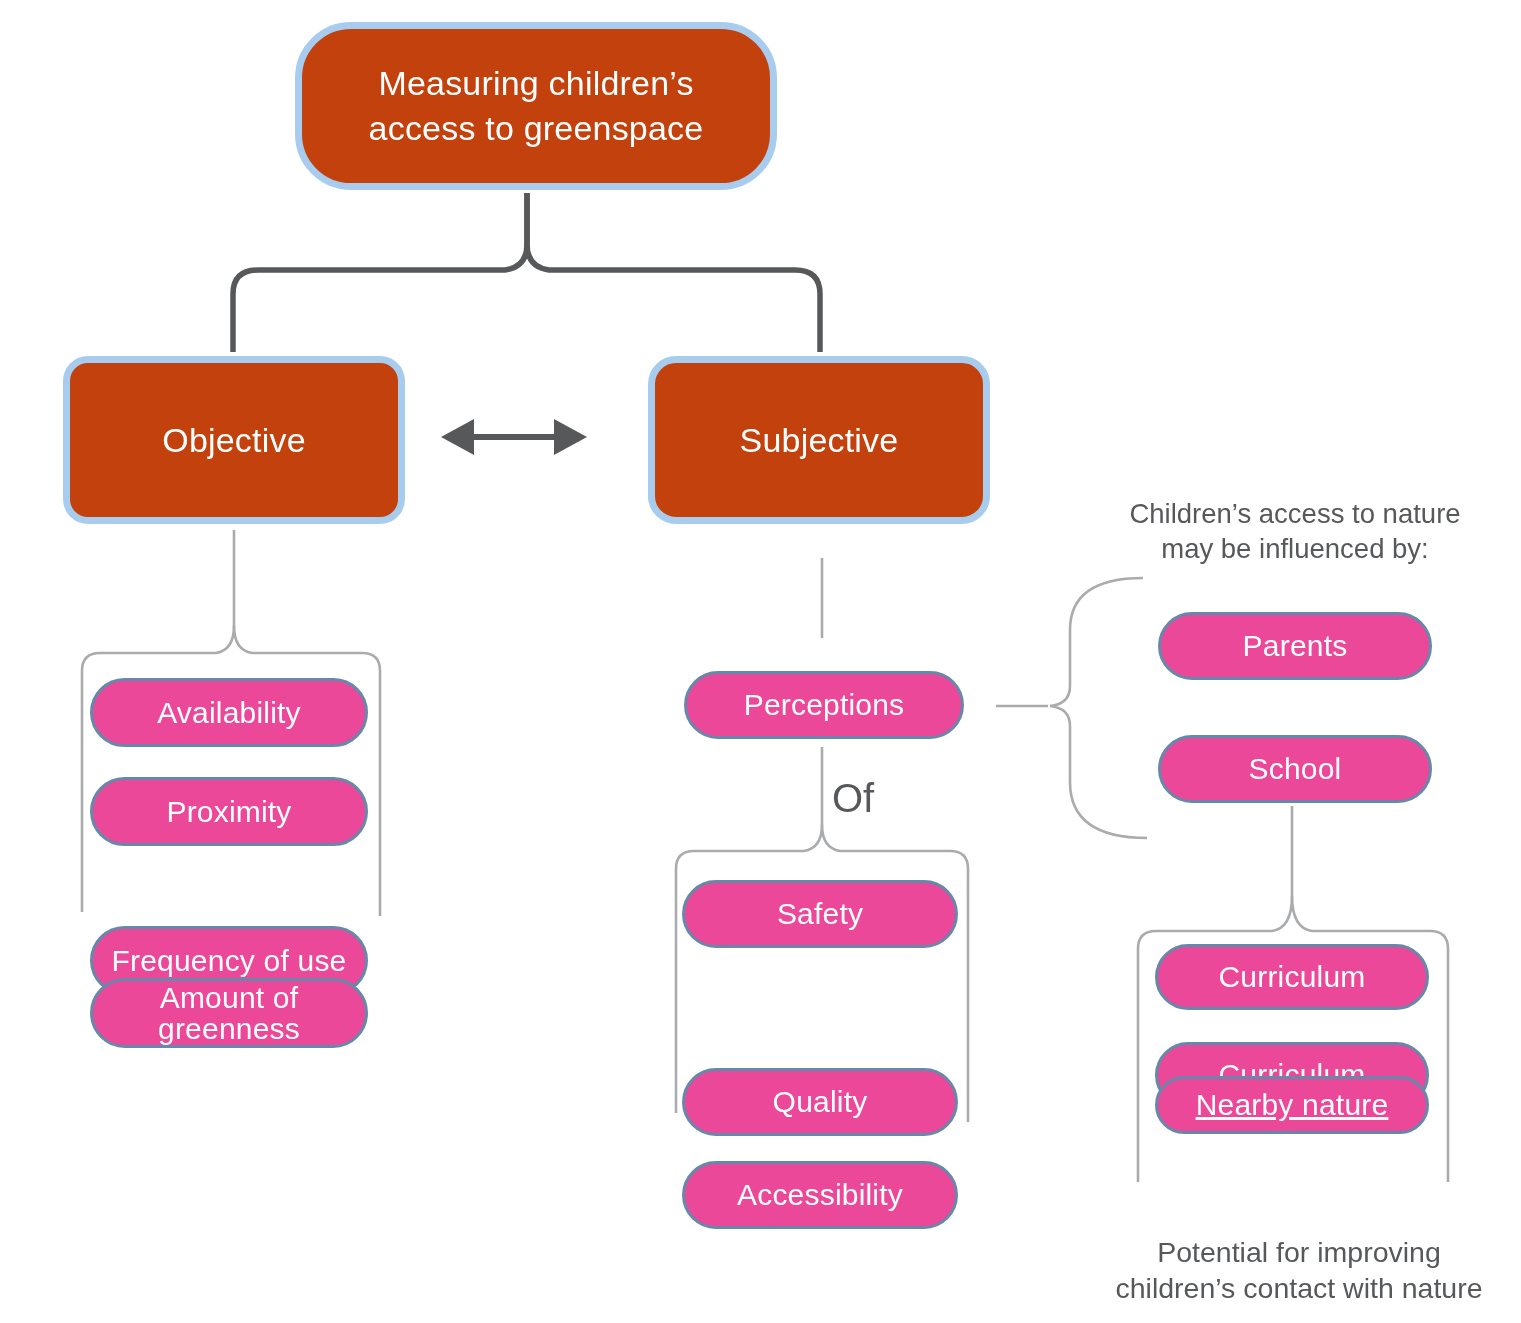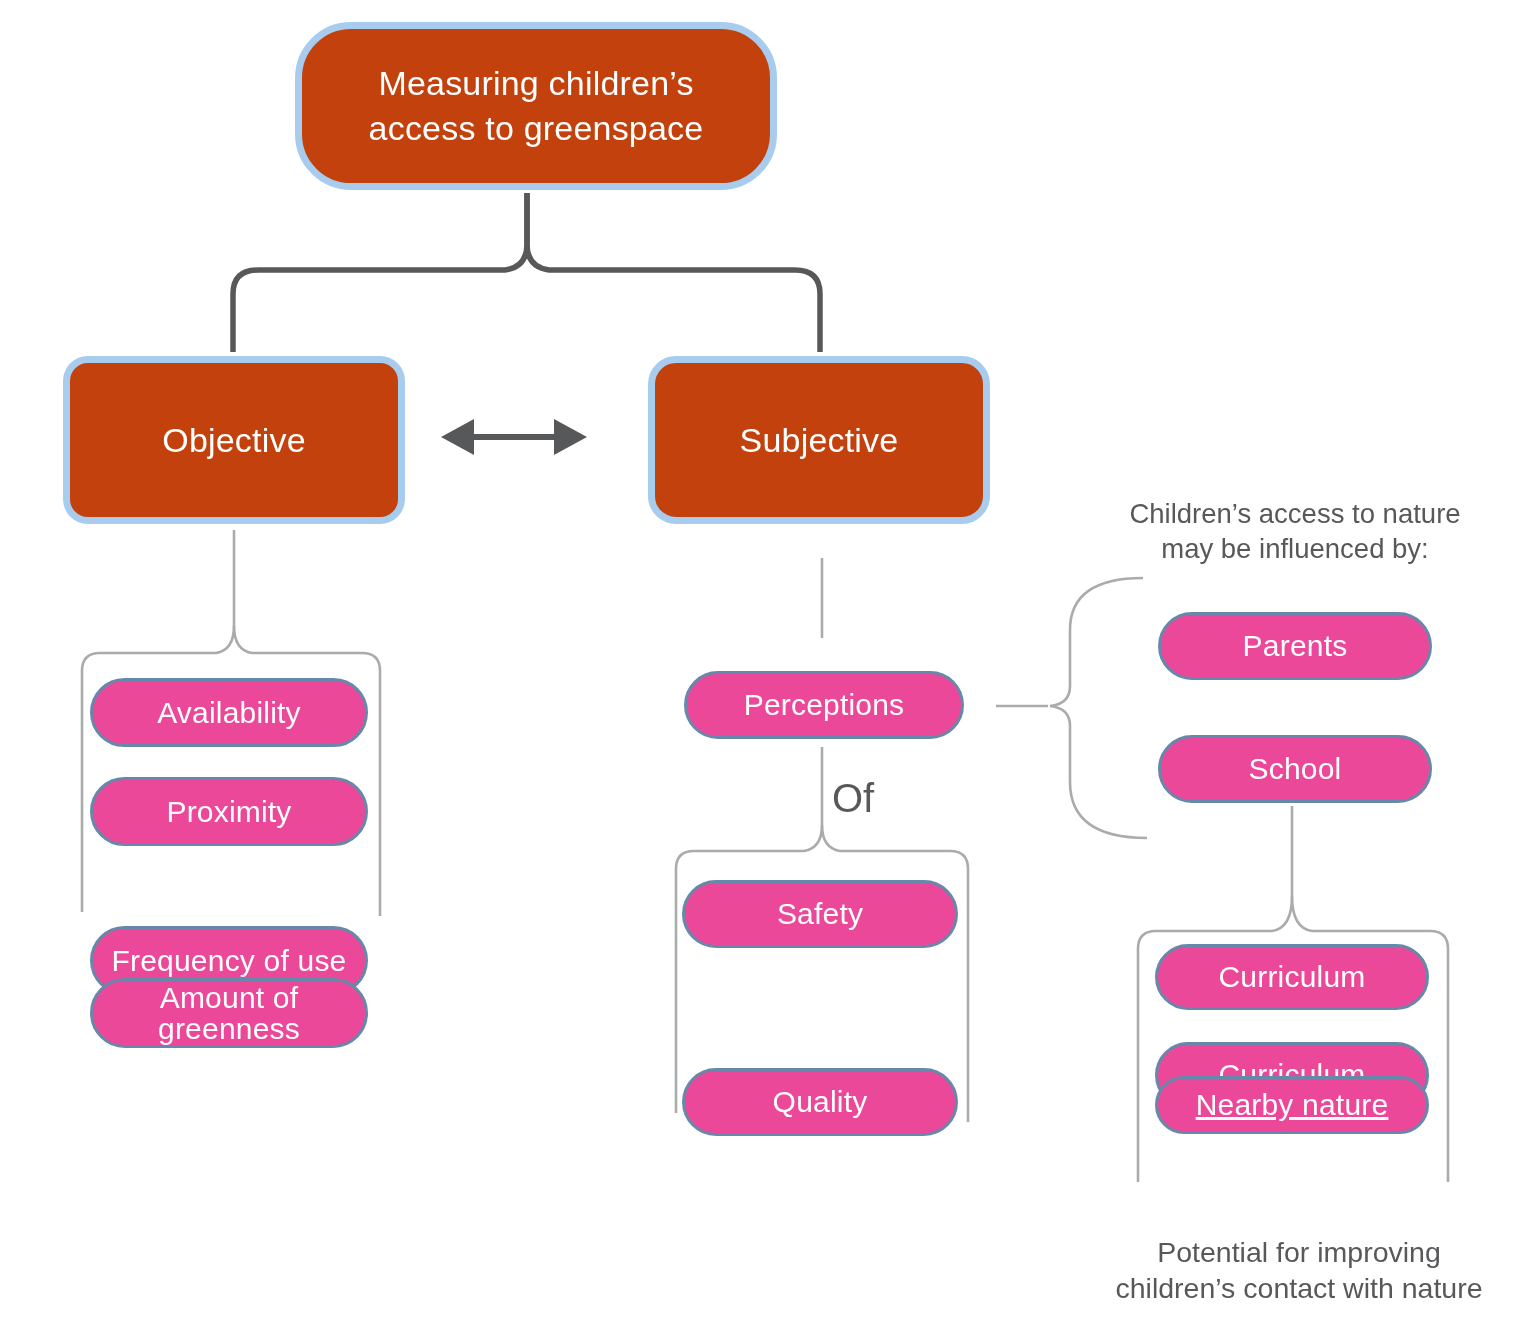--- a/index.html
+++ b/index.html
@@ -105,20 +105,23 @@
   </div>
 
   <div class="label-dark of-label" style="left:832px;top:778px;width:80px;text-align:left;">Of</div>
 
   <div class="pill" style="left:682px;top:880px;width:276px;height:68px;justify-content:center;">
     <span>Safety</span>
   </div>
   <div class="pill" style="left:682px;top:1068px;width:276px;height:68px;">
     <span>Quality</span>
   </div>
+  <div class="pill" style="left:682px;top:1161px;width:276px;height:68px;">
+    <span>Accessibility</span>
+  </div>
 
   <div class="label-dark influence-heading" style="left:1040px;top:497px;width:510px;">Children’s access to nature
 may be influenced by:</div>
 
   <div class="pill" style="left:1158px;top:612px;width:274px;height:68px;">
     <span>Parents</span>
   </div>
   <div class="pill" style="left:1158px;top:735px;width:274px;height:68px;">
     <span>School</span>
   </div>

